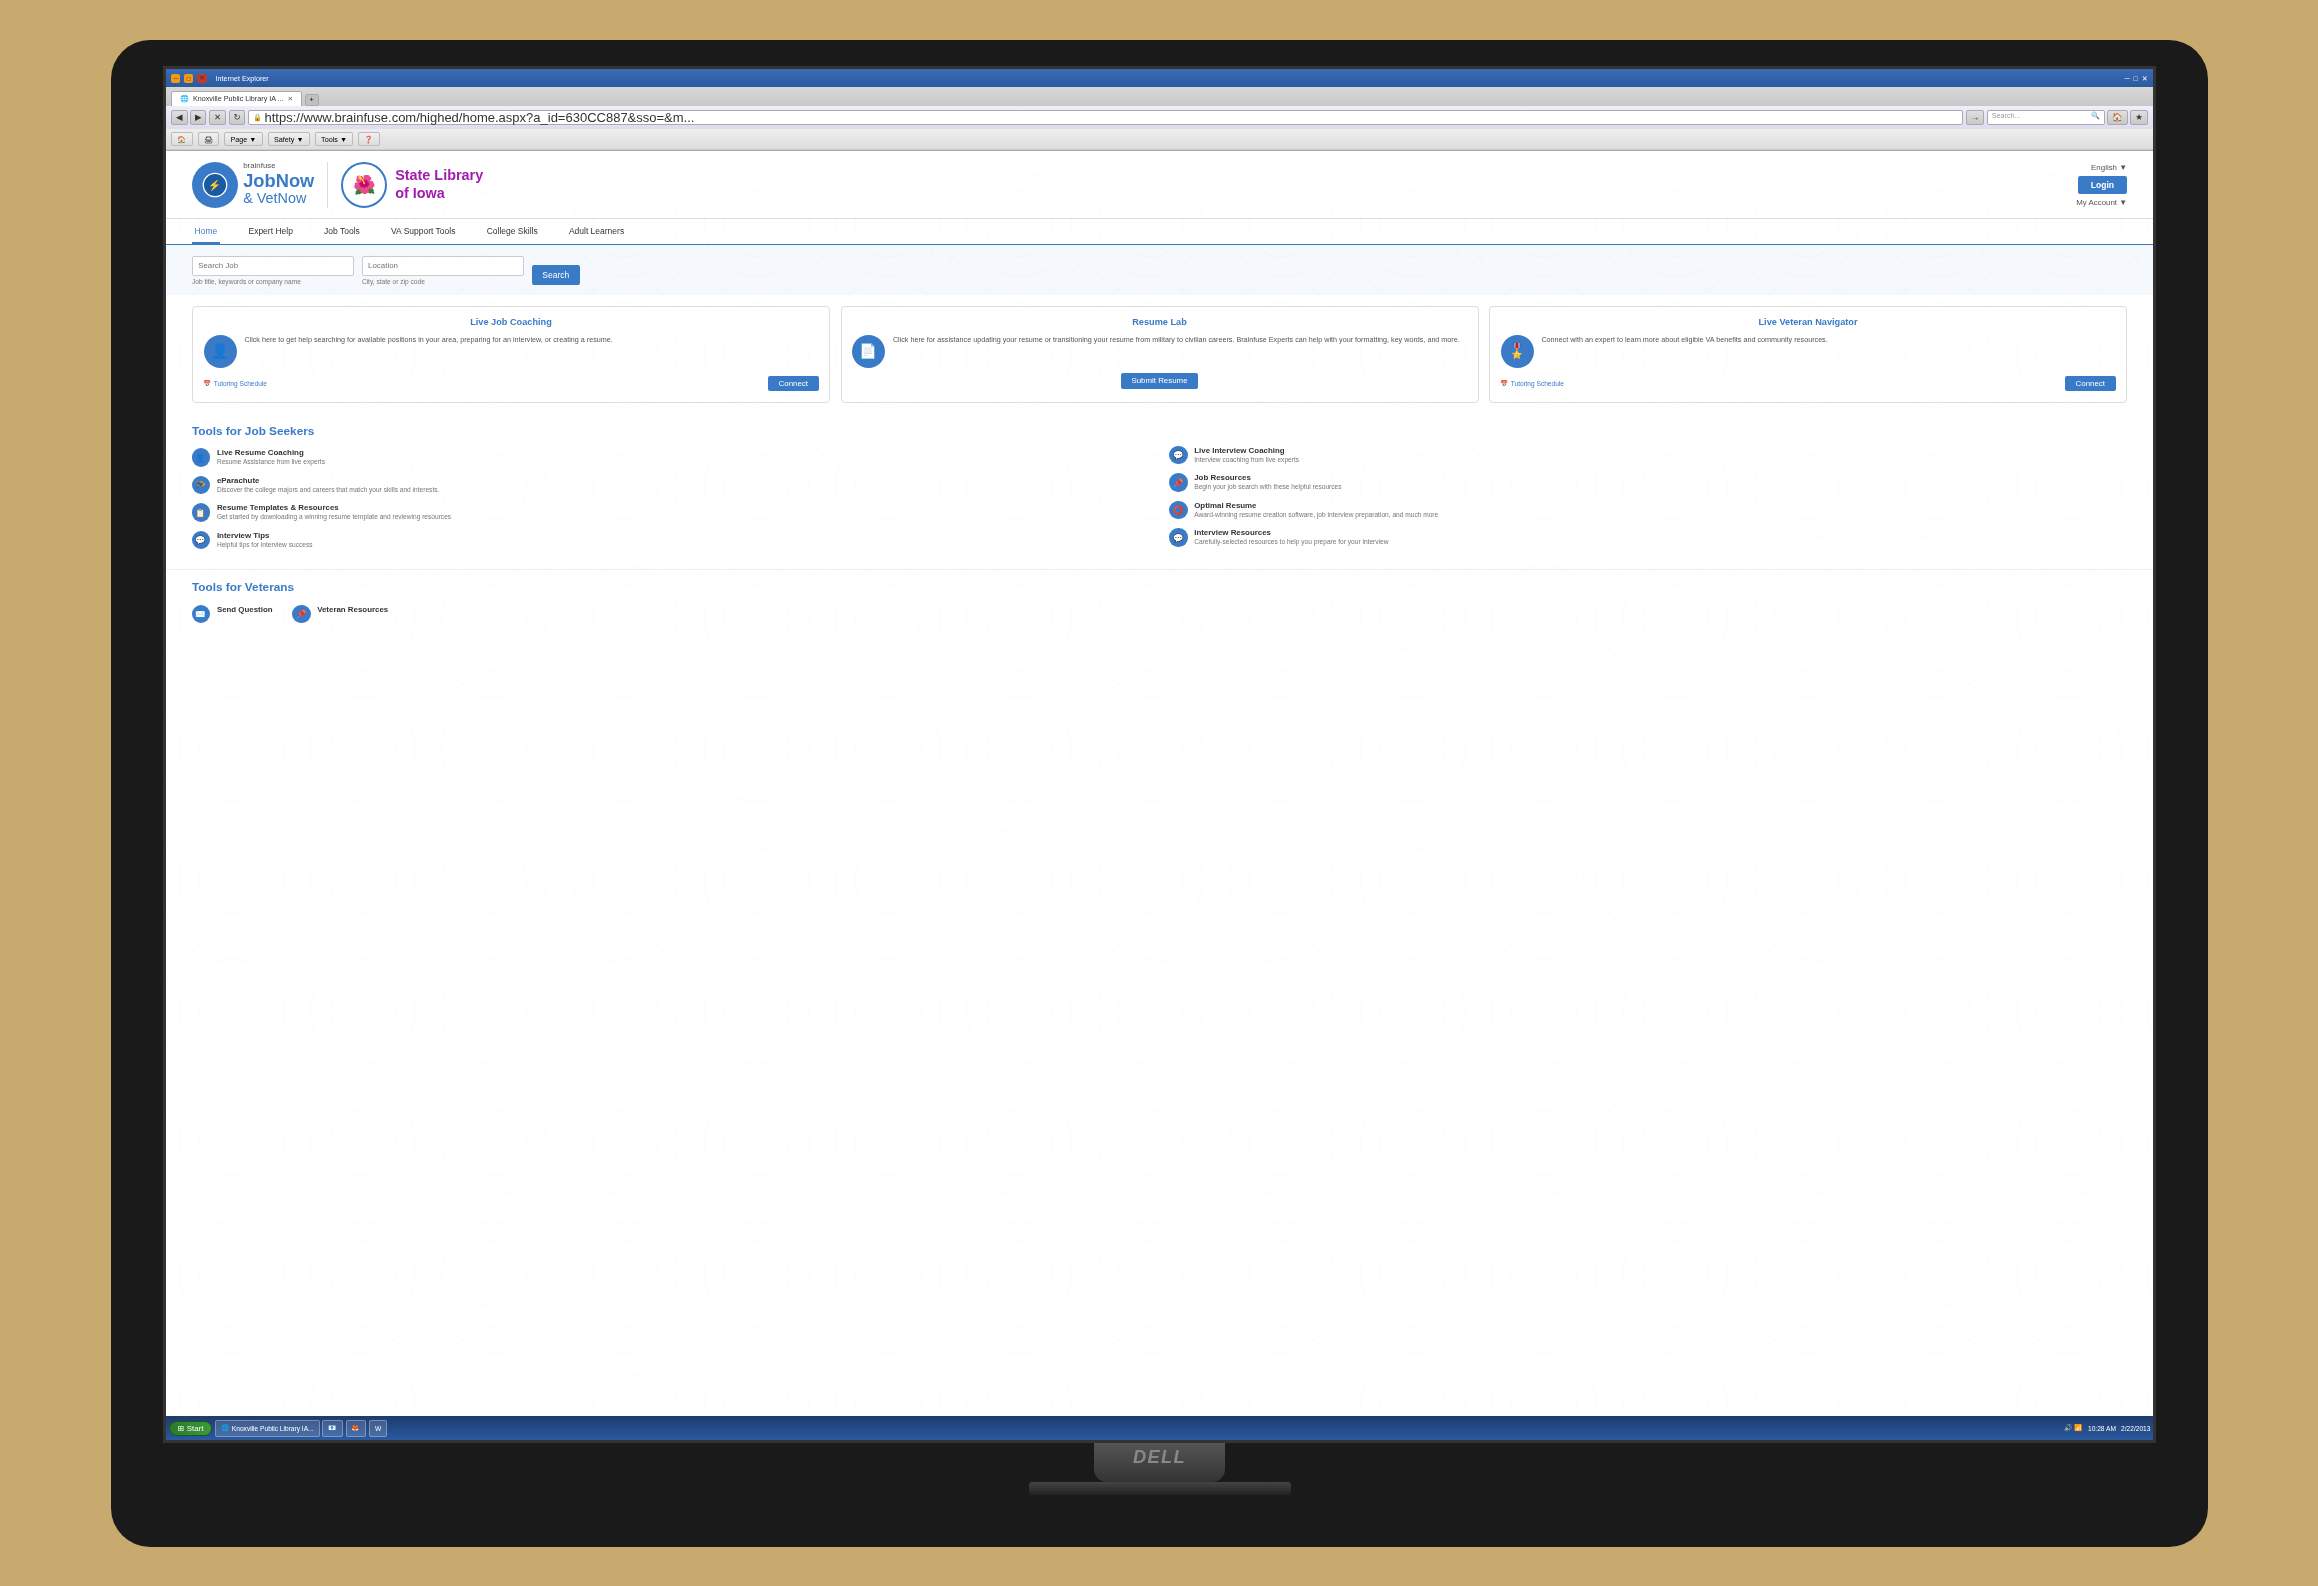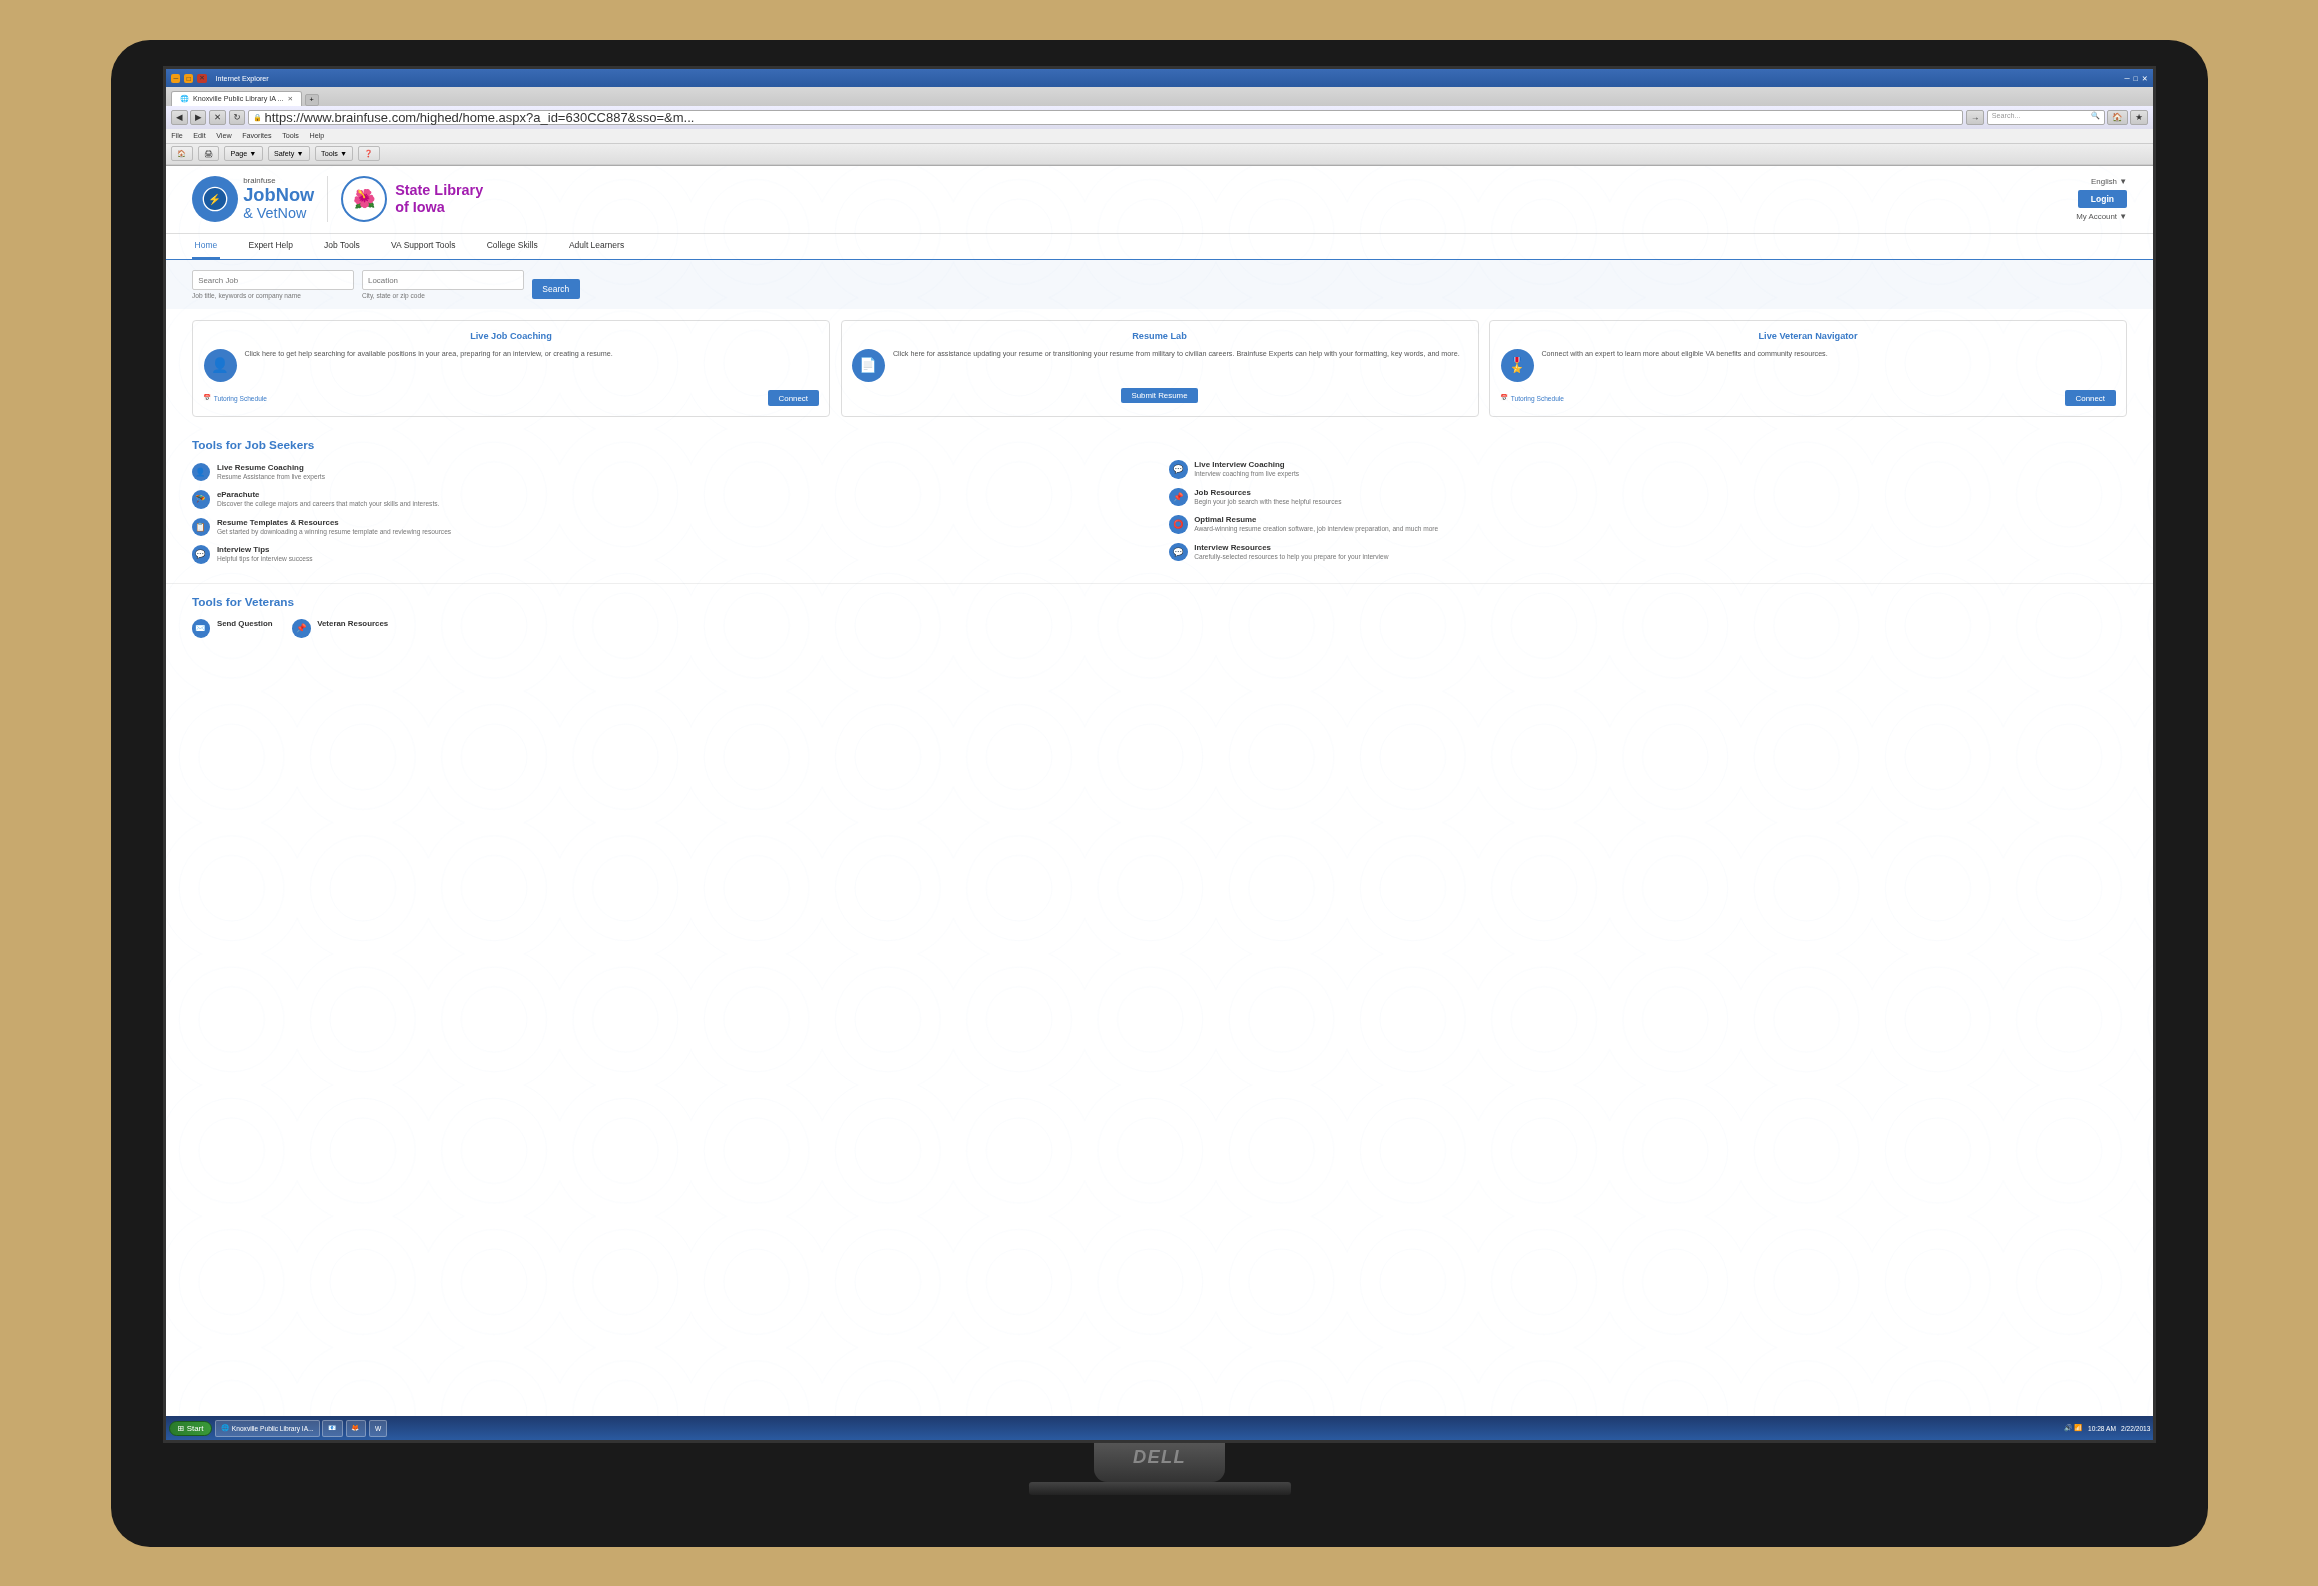--- a/index.html
+++ b/index.html
@@ -453,28 +453,20 @@
         </div>
         <div class="nav-btn">→</div>
         <div style="display:flex;align-items:flex-start;border:0.7px solid #aaa;border-radius:2px;background:white;height:14.4px;width:118px;padding:0 3.9px;">
           <span style="font-size:7.2px;color:#999;flex:1;">Search...</span>
           <span style="font-size:7.2px;">🔍</span>
         </div>
         <div class="nav-btn">🏠</div>
         <div class="nav-btn">★</div>
       </div>
 
-      <div class="menu-bar">
-        <span>File</span>
-        <span>Edit</span>
-        <span>View</span>
-        <span>Favorites</span>
-        <span>Tools</span>
-        <span>Help</span>
-      </div>
 
       <div class="toolbar">
         <div class="toolbar-btn">🏠</div>
         <div class="toolbar-btn">🖨</div>
         <div class="toolbar-btn">Page ▼</div>
         <div class="toolbar-btn">Safety ▼</div>
         <div class="toolbar-btn">Tools ▼</div>
         <div class="toolbar-btn">❓</div>
       </div>
     </div>

